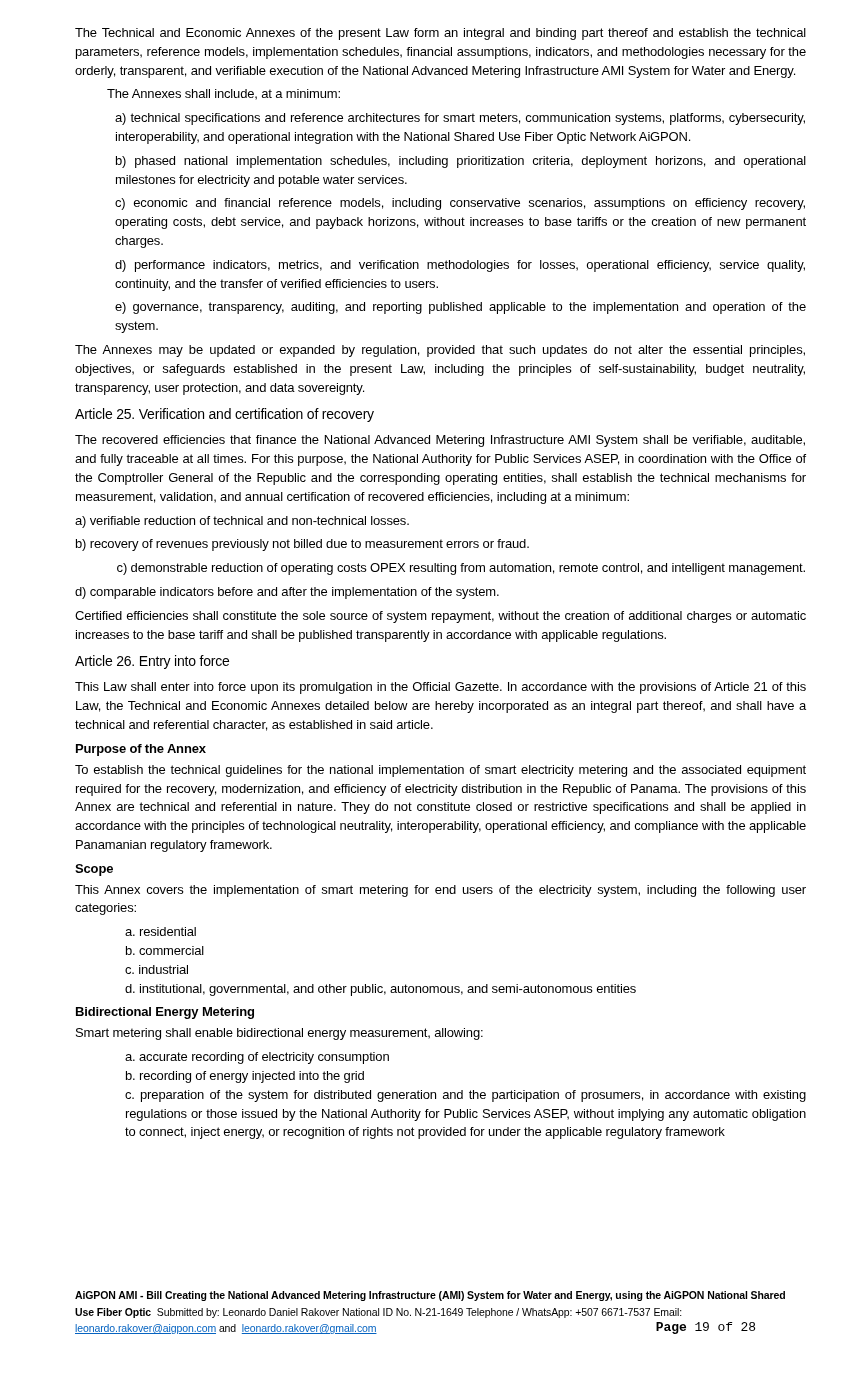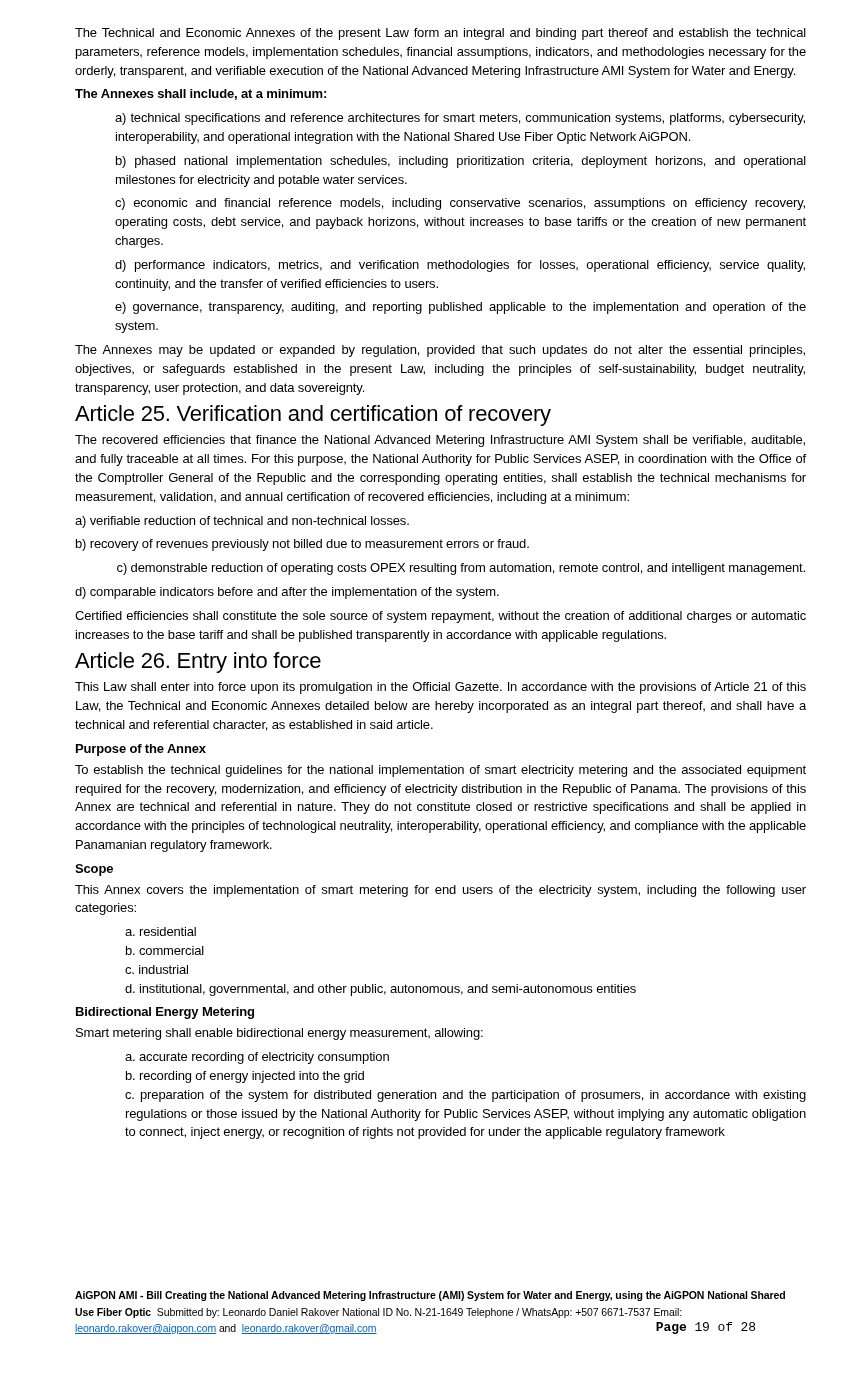--- a/index.html
+++ b/index.html
@@ -1,22 +1,22 @@
 <!DOCTYPE html>
 <html><head>
 <meta charset="utf-8">
 <style>
   html, body { margin: 0; padding: 0; background: #ffffff; }
   body { width: 850px; height: 1400px; position: relative; overflow: hidden;
          font-family: "Liberation Sans", sans-serif; color: #000; }
   .page { position: absolute; left: 75px; top: 24px; width: 731px; }
   .p { font-size: 13px; line-height: 18.8px; text-align: justify; margin: 0 0 5px 0; letter-spacing: -0.15px; }
   .ind { margin-left: 40px; }
-  .b { font-weight: bold; }
-  .h-article { font-size: 22px; line-height: 24px; margin: 3px 0 5px 0; font-weight: normal; letter-spacing: -0.2px; }
+  .b { font-weight: normal; margin-left: 32px; }
+  .h-article { font-size: 14px; line-height: 24px; margin: 3px 0 5px 0; font-weight: normal; letter-spacing: -0.2px; }
   .h-annex { font-size: 17.5px; line-height: 24px; margin: 5px 0 3px 0; font-weight: bold; letter-spacing: -0.3px; }
   .sub { font-size: 13px; line-height: 18px; font-weight: bold; margin: 0 0 3px 0; letter-spacing: -0.15px; }
   .list { margin: 0 0 5px 50px; padding: 0; list-style: none; }
   .list li { font-size: 13px; line-height: 18.8px; text-align: justify; letter-spacing: -0.15px; }
   .footer { position: absolute; left: 75px; top: 1287px; width: 731px; font-size: 10.5px; line-height: 16.6px; letter-spacing: -0.1px; }
   .footer .bold { font-weight: bold; }
   .footer a { color: #0563c1; text-decoration: underline; }
   .footer .row3 { position: relative; height: 20px; }
   .footer .pagenum { position: absolute; right: 50px; top: 0; font-size: 13px; font-family: Liberation Mono, monospace; }
 </style>

